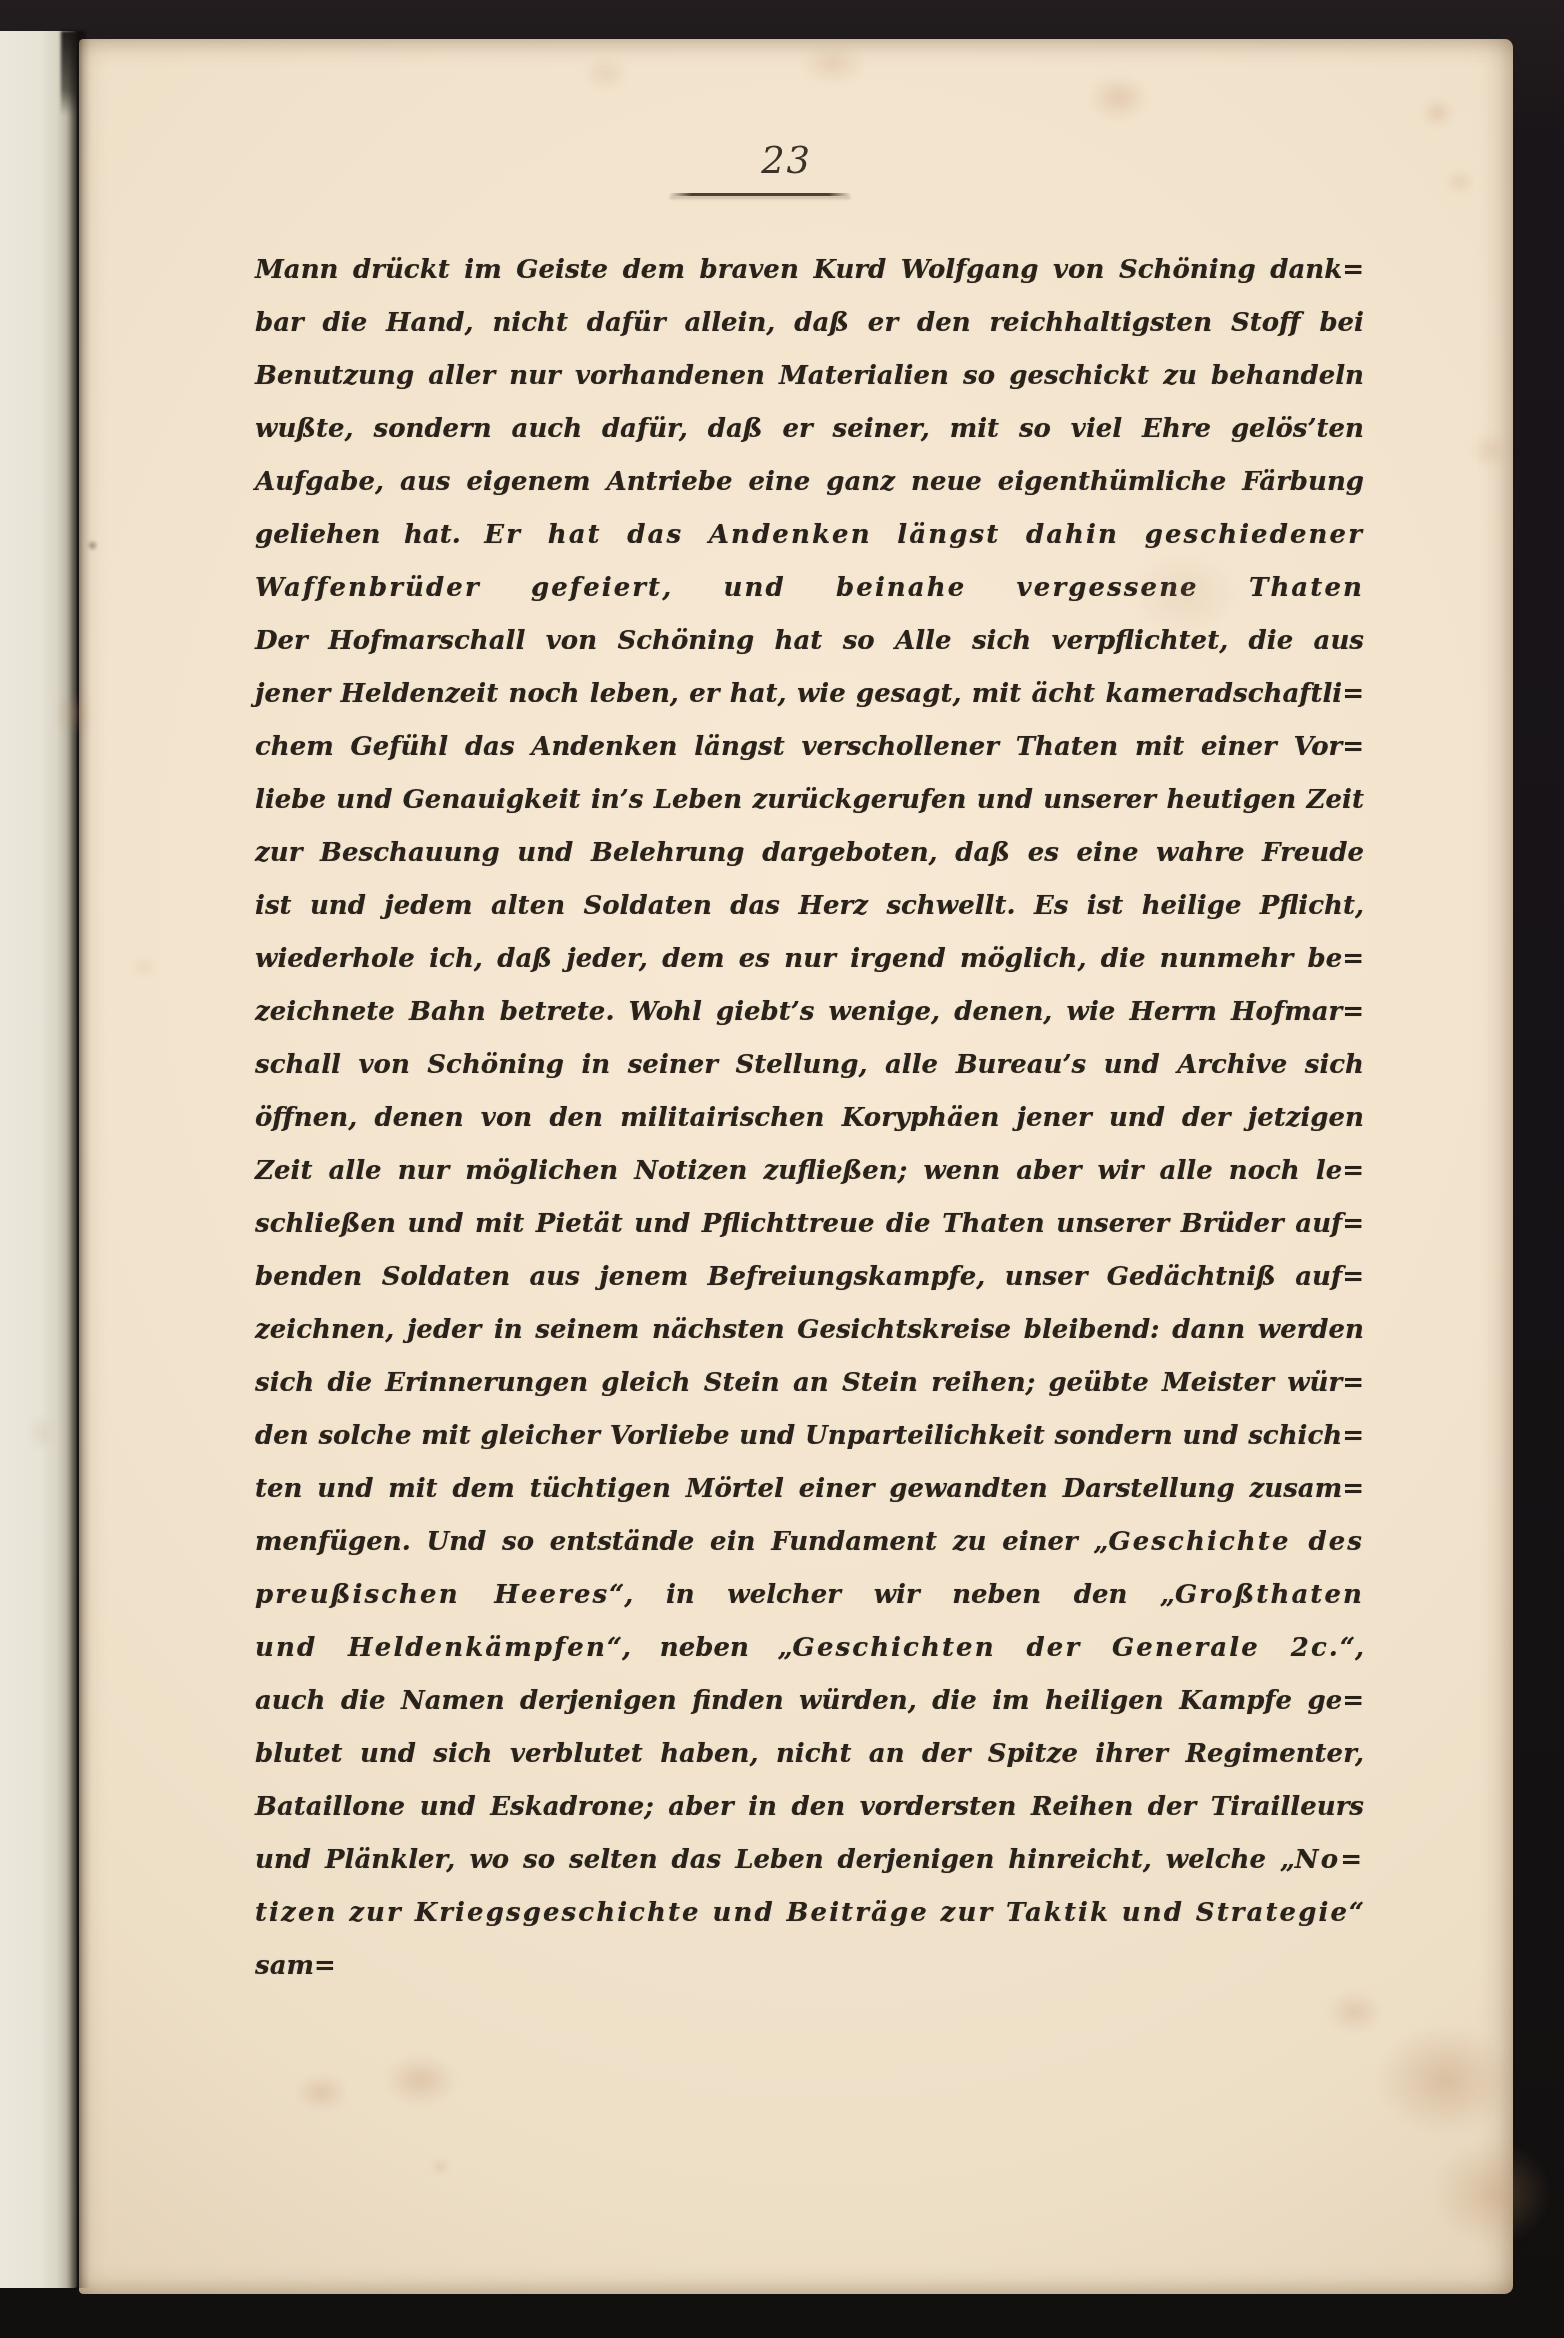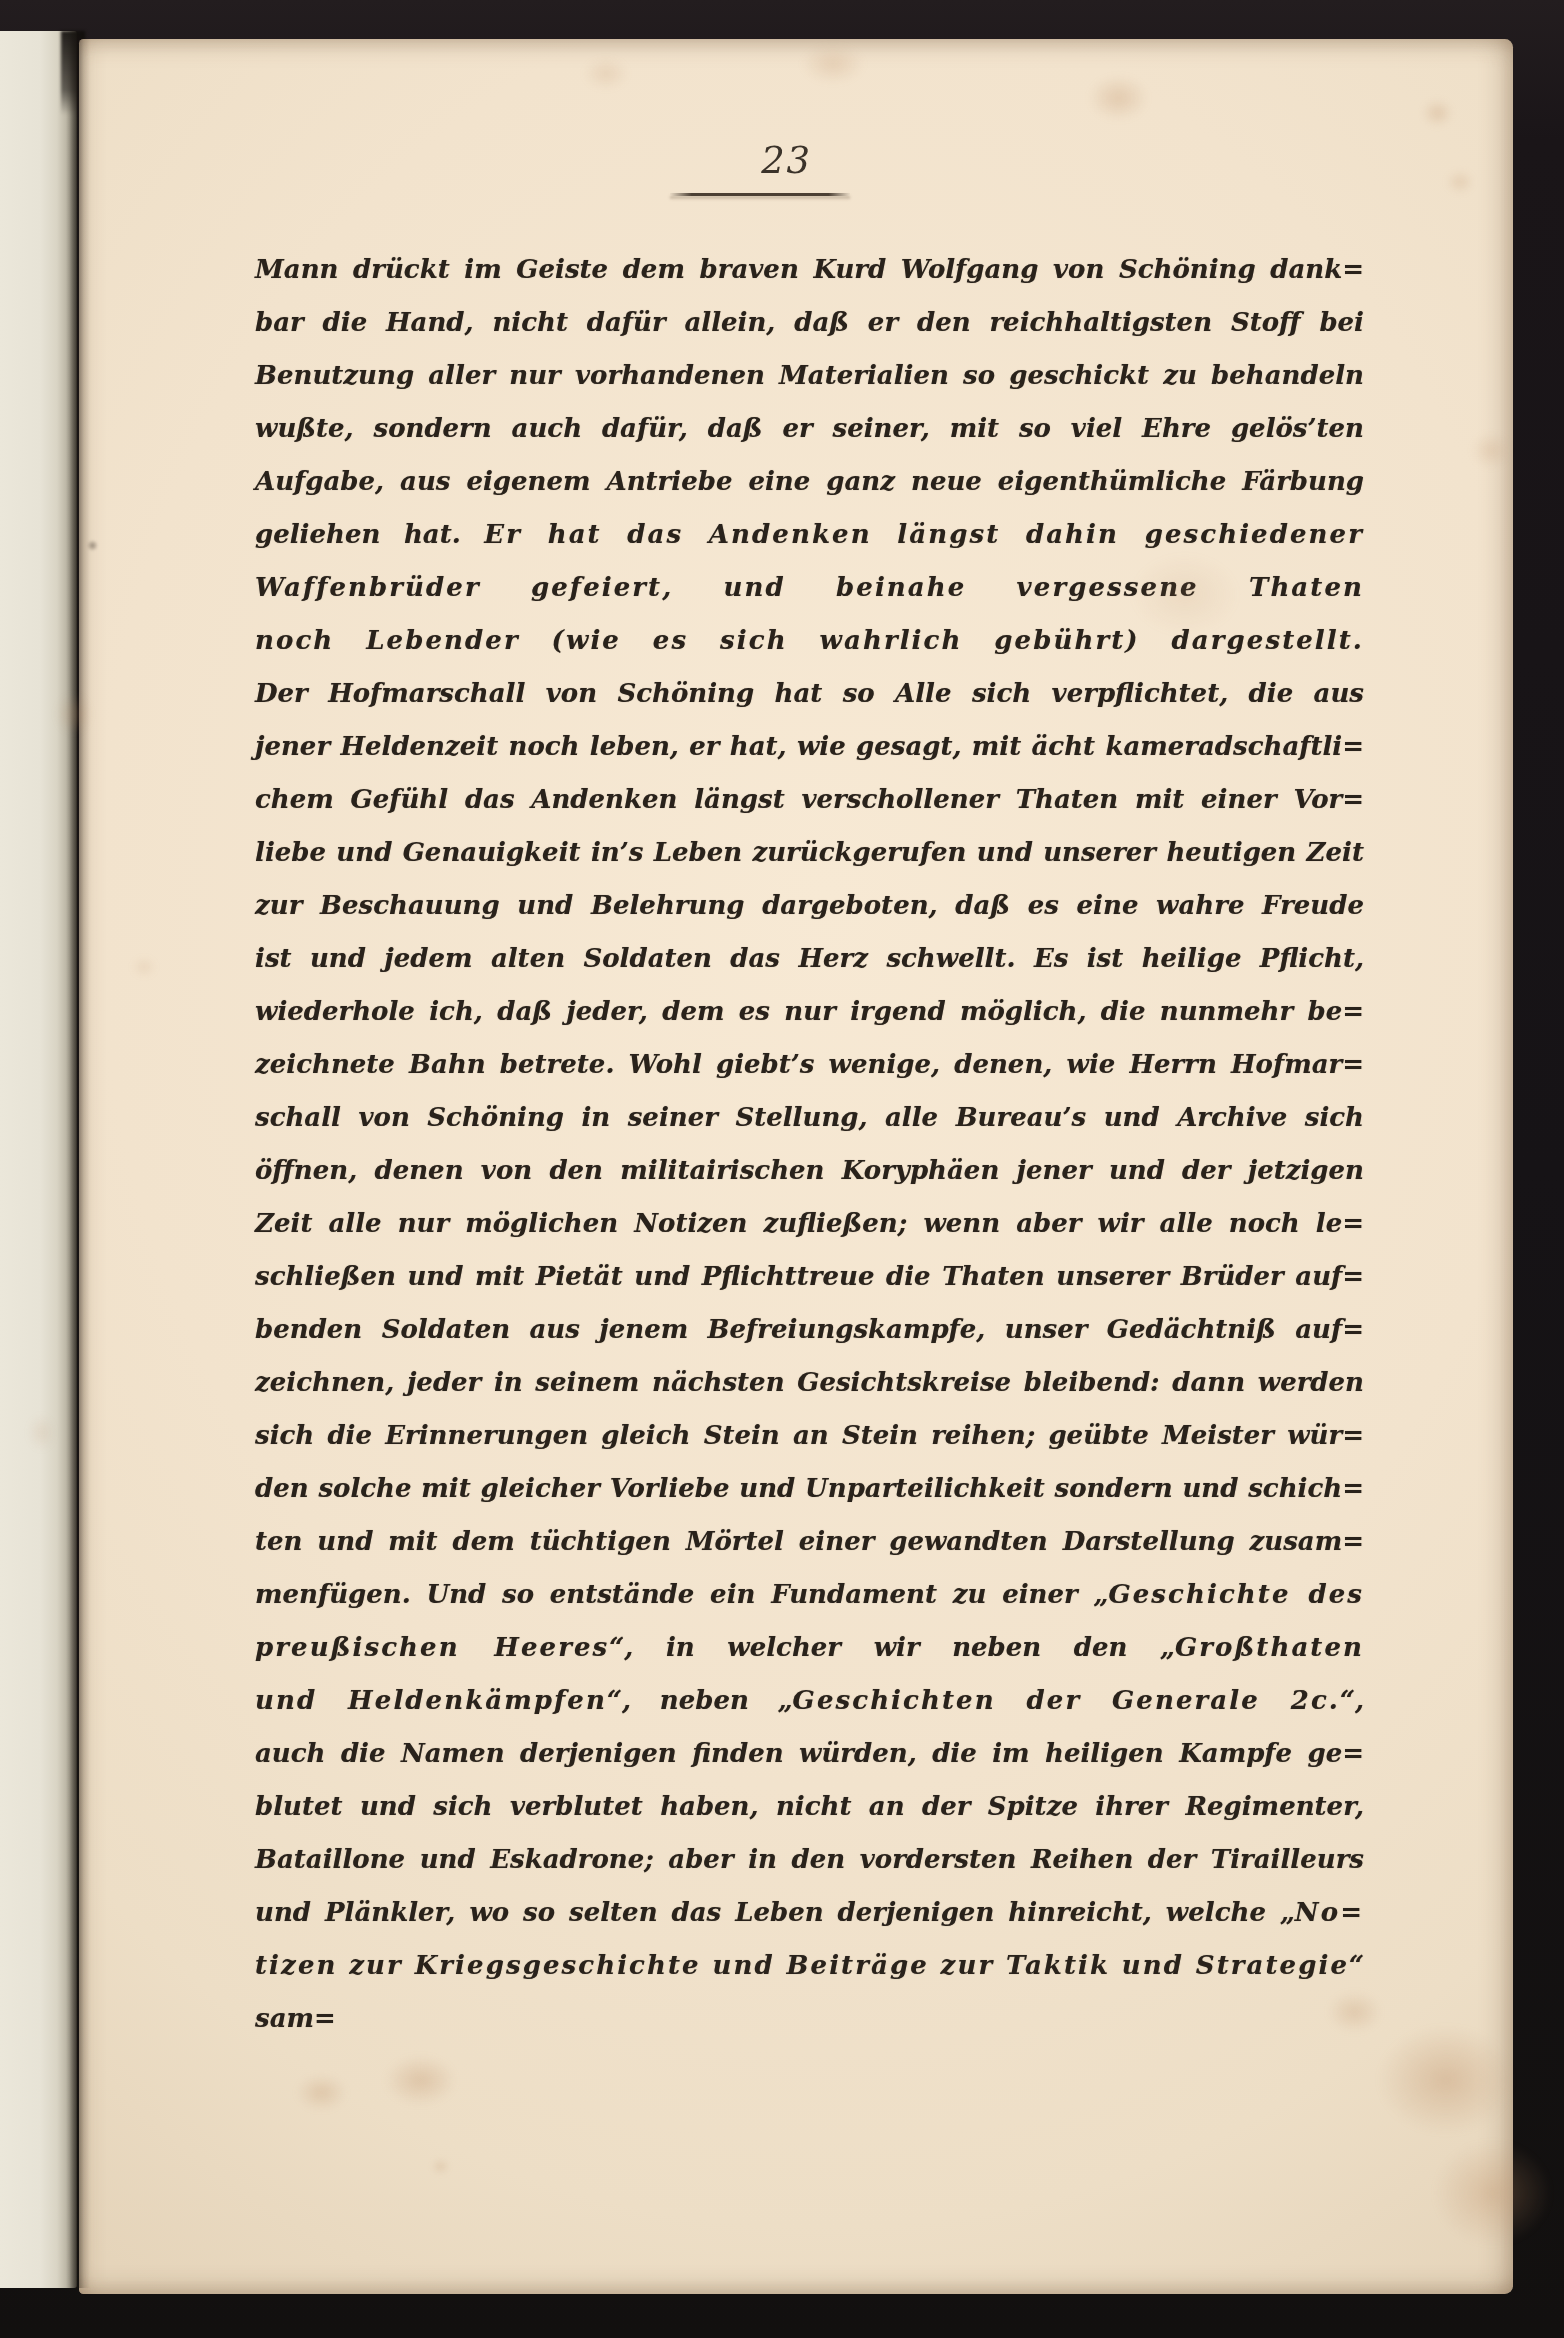--- a/index.html
+++ b/index.html
@@ -68,21 +68,20 @@
   <div class="page-number">23</div>
   <div class="page-number-rule"></div>
   <div class="page-text">
       <div class="line"><span>Mann drückt im Geiste dem braven Kurd Wolfgang von Schöning dank=</span></div>
       <div class="line"><span>bar die Hand, nicht dafür allein, daß er den reichhaltigsten Stoff bei</span></div>
       <div class="line"><span>Benutzung aller nur vorhandenen Materialien so geschickt zu behandeln</span></div>
       <div class="line"><span>wußte, sondern auch dafür, daß er seiner, mit so viel Ehre gelös’ten</span></div>
       <div class="line"><span>Aufgabe, aus eigenem Antriebe eine ganz neue eigenthümliche Färbung</span></div>
       <div class="line"><span>geliehen hat. </span><span class="gesperrt">Er hat das Andenken längst dahin geschiedener</span></div>
       <div class="line"><span class="gesperrt">Waffenbrüder gefeiert, und beinahe vergessene Thaten</span></div>
-      <div class="line"><span class="gesperrt">noch Lebender (wie es sich wahrlich gebührt) dargestellt.</span></div>
       <div class="line"><span>Der Hofmarschall von Schöning hat so Alle sich verpflichtet, die aus</span></div>
       <div class="line"><span>jener Heldenzeit noch leben, er hat, wie gesagt, mit ächt kameradschaftli=</span></div>
       <div class="line"><span>chem Gefühl das Andenken längst verschollener Thaten mit einer Vor=</span></div>
       <div class="line"><span>liebe und Genauigkeit in’s Leben zurückgerufen und unserer heutigen Zeit</span></div>
       <div class="line"><span>zur Beschauung und Belehrung dargeboten, daß es eine wahre Freude</span></div>
       <div class="line"><span>ist und jedem alten Soldaten das Herz schwellt. Es ist heilige Pflicht,</span></div>
       <div class="line"><span>wiederhole ich, daß jeder, dem es nur irgend möglich, die nunmehr be=</span></div>
       <div class="line"><span>zeichnete Bahn betrete. Wohl giebt’s wenige, denen, wie Herrn Hofmar=</span></div>
       <div class="line"><span>schall von Schöning in seiner Stellung, alle Bureau’s und Archive sich</span></div>
       <div class="line"><span>öffnen, denen von den militairischen Koryphäen jener und der jetzigen</span></div>

